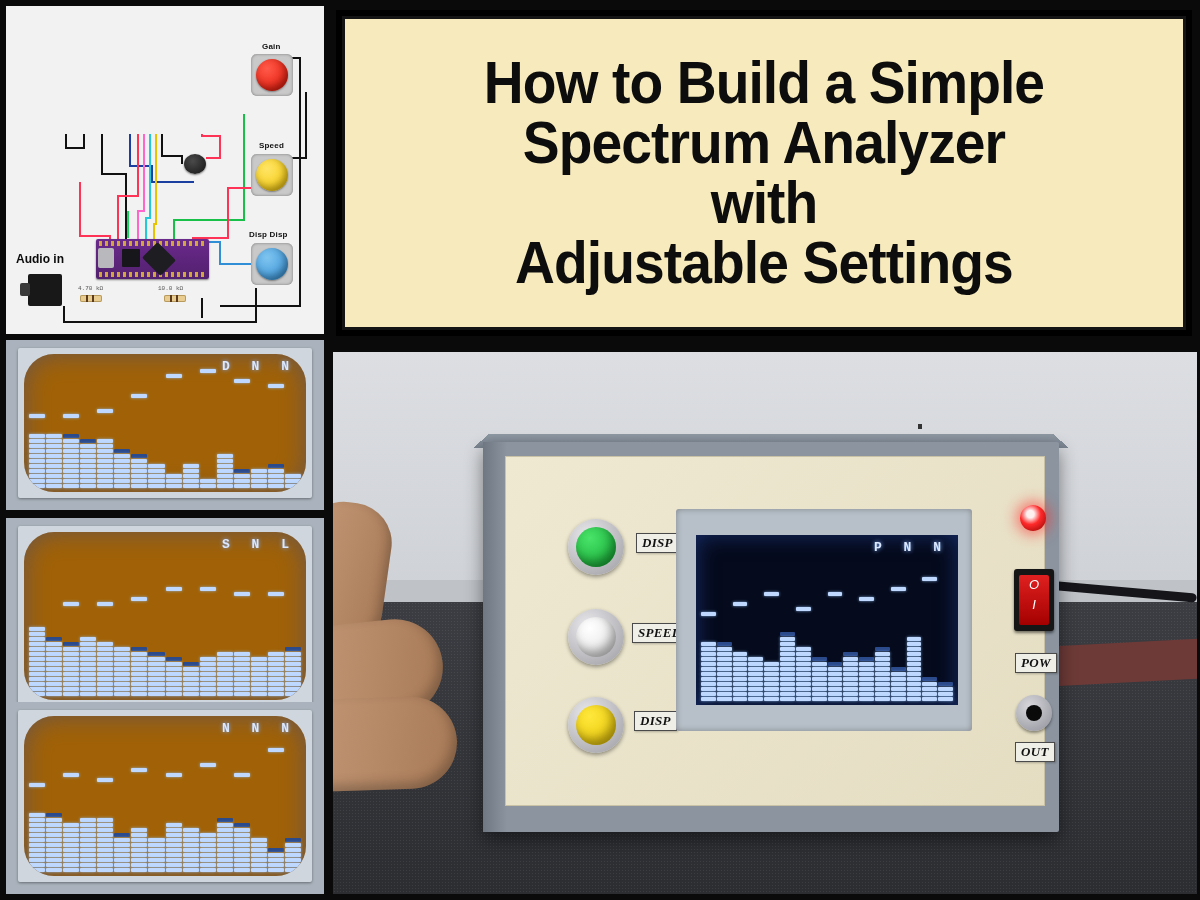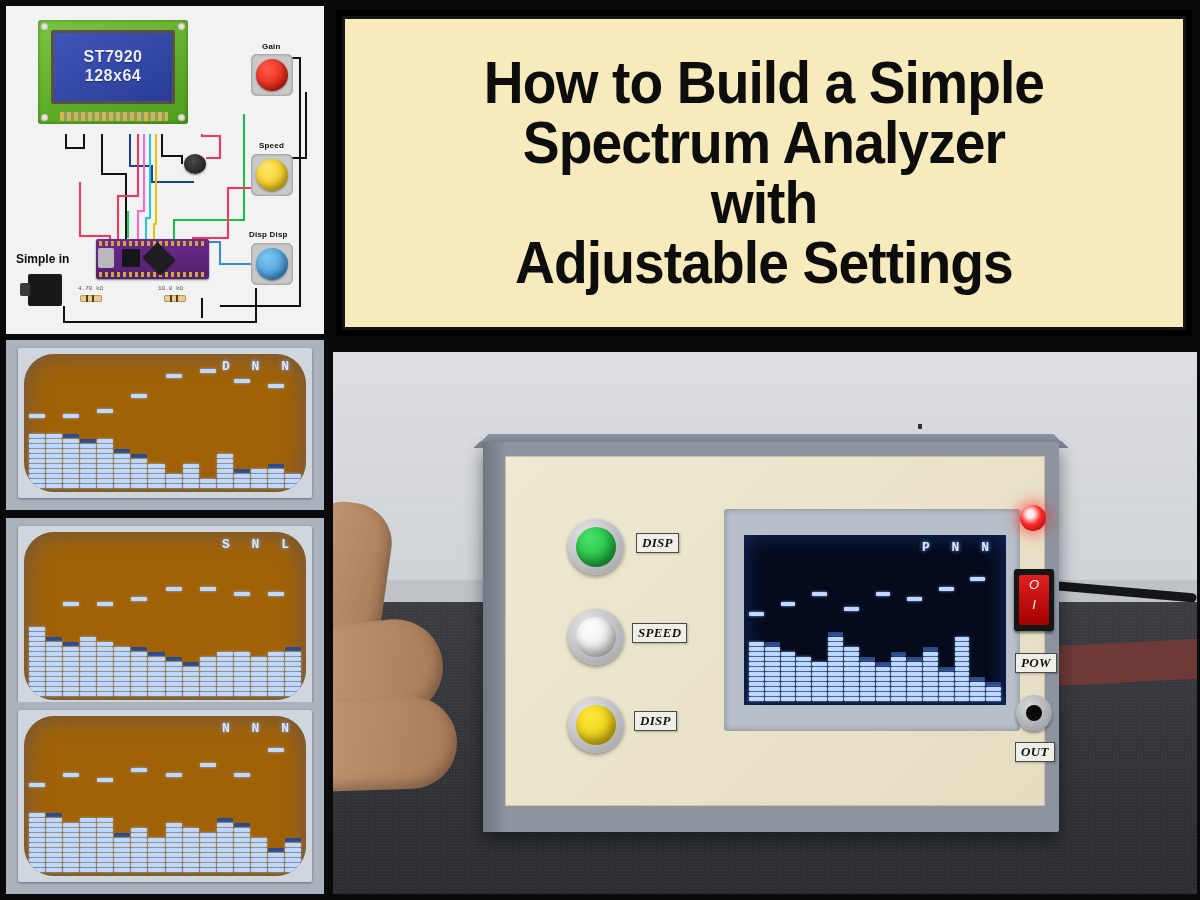--- a/index.html
+++ b/index.html
@@ -125,21 +125,21 @@
   .pb-disp{left:62px;top:62px}  .pb-disp i{background:radial-gradient(circle at 35% 28%,#49e36a,#10a52e)}
   .pb-speed{left:62px;top:152px} .pb-speed i{background:radial-gradient(circle at 35% 28%,#ffffff,#dcdcdc)}
   .pb-sens{left:62px;top:240px} .pb-sens i{background:radial-gradient(circle at 35% 28%,#ffe83c,#e4c000)}
   .tag{position:absolute;background:#efefe8;border:1px solid #4a4a4a;padding:1px 5px;
       font-family:"Liberation Serif",serif;font-style:italic;font-weight:bold;font-size:13px;
       color:#121212;letter-spacing:.3px;box-shadow:1px 1px 2px rgba(0,0,0,.25);}
   .tg-disp{left:130px;top:76px}.tg-speed{left:126px;top:166px}.tg-sens{left:128px;top:254px}
   .tg-pow{left:509px;top:196px}.tg-out{left:509px;top:285px}
 
   .scrbez{position:absolute;left:170px;top:52px;width:296px;height:222px;
-      background:#b7bfc8;border-radius:3px;box-shadow:inset 0 0 6px rgba(0,0,0,.3);margin-left:48px;}
+      background:#b7bfc8;border-radius:3px;box-shadow:inset 0 0 6px rgba(0,0,0,.3);}
   .scrin{position:absolute;left:20px;top:26px;right:14px;bottom:26px;
       background:#050a1c;overflow:hidden;box-shadow:inset 0 0 22px rgba(40,80,180,.5);}
 
   .led{position:absolute;left:514px;top:48px;width:26px;height:26px;border-radius:50%;
       background:radial-gradient(circle at 40% 35%,#fff0f0 0 16%,#ff2a2a 45%,#8e0000 100%);
       box-shadow:0 0 14px 4px rgba(255,40,40,.55);}
   .rocker{position:absolute;left:508px;top:112px;width:40px;height:62px;background:#161616;border-radius:3px;
       box-shadow:0 2px 3px rgba(0,0,0,.5);}
   .rocker i{position:absolute;left:5px;top:6px;width:30px;height:50px;border-radius:2px;
       background:linear-gradient(180deg,#e02020,#a40000);display:block;
@@ -180,33 +180,20 @@
         <path d="M246 86 L276 86 L276 52" stroke="#111"></path>
         <path d="M286 52 L294 52 L294 300 L214 300" stroke="#111"></path>
         <path d="M250 182 L222 182 L222 232 L186 232" stroke="#ff3355"></path>
         <path d="M250 258 L214 258 L214 236 L190 236" stroke="#2f8ed6"></path>
         <path d="M286 152 L300 152 L300 86" stroke="#111"></path>
         <path d="M58 300 L58 316 L250 316 L250 282" stroke="#111"></path>
         <path d="M196 292 L196 312" stroke="#111"></path>
       </g>
     </svg>
 
-    <div class="lcd-module">
-      <span class="screw a"></span>
-        <span class="screw b"></span>
-      <span class="screw c"></span>
-        <span class="screw d"></span>
-      <div class="lcd-bezel">
-        <div class="lcd-glass">
-          <span>ST7920</span>
-          <span>128x64</span>
-        </div>
-      </div>
-      <div class="lcd-pins"></div>
-    </div>
 
     <div class="sw sw-gain">
         <i></i>
       </div>
     <div class="sw sw-speed">
         <i></i>
       </div>
     <div class="sw sw-disp">
         <i></i>
       </div>
@@ -216,21 +203,21 @@
 
     <div class="nano">
       <span class="hdr t"></span>
         <span class="hdr b"></span>
       <span class="usb"></span>
         <span class="ic2"></span>
         <span class="chip"></span>
     </div>
 
     <div class="pot"></div>
-    <div class="audio-in">Simple in</div>
+    <div class="audio-in">Audio in</div>
     <div class="jack"></div>
     <div class="res res1"></div>
     <div class="res res2"></div>
     <div class="res-lb rl1">4.70 kΩ</div>
     <div class="res-lb rl2">10.0 kΩ</div>
   </div>
 
   <div class="panel" id="title">
     <div class="inner">
       <div class="tl">How to Build a Simple</div>

